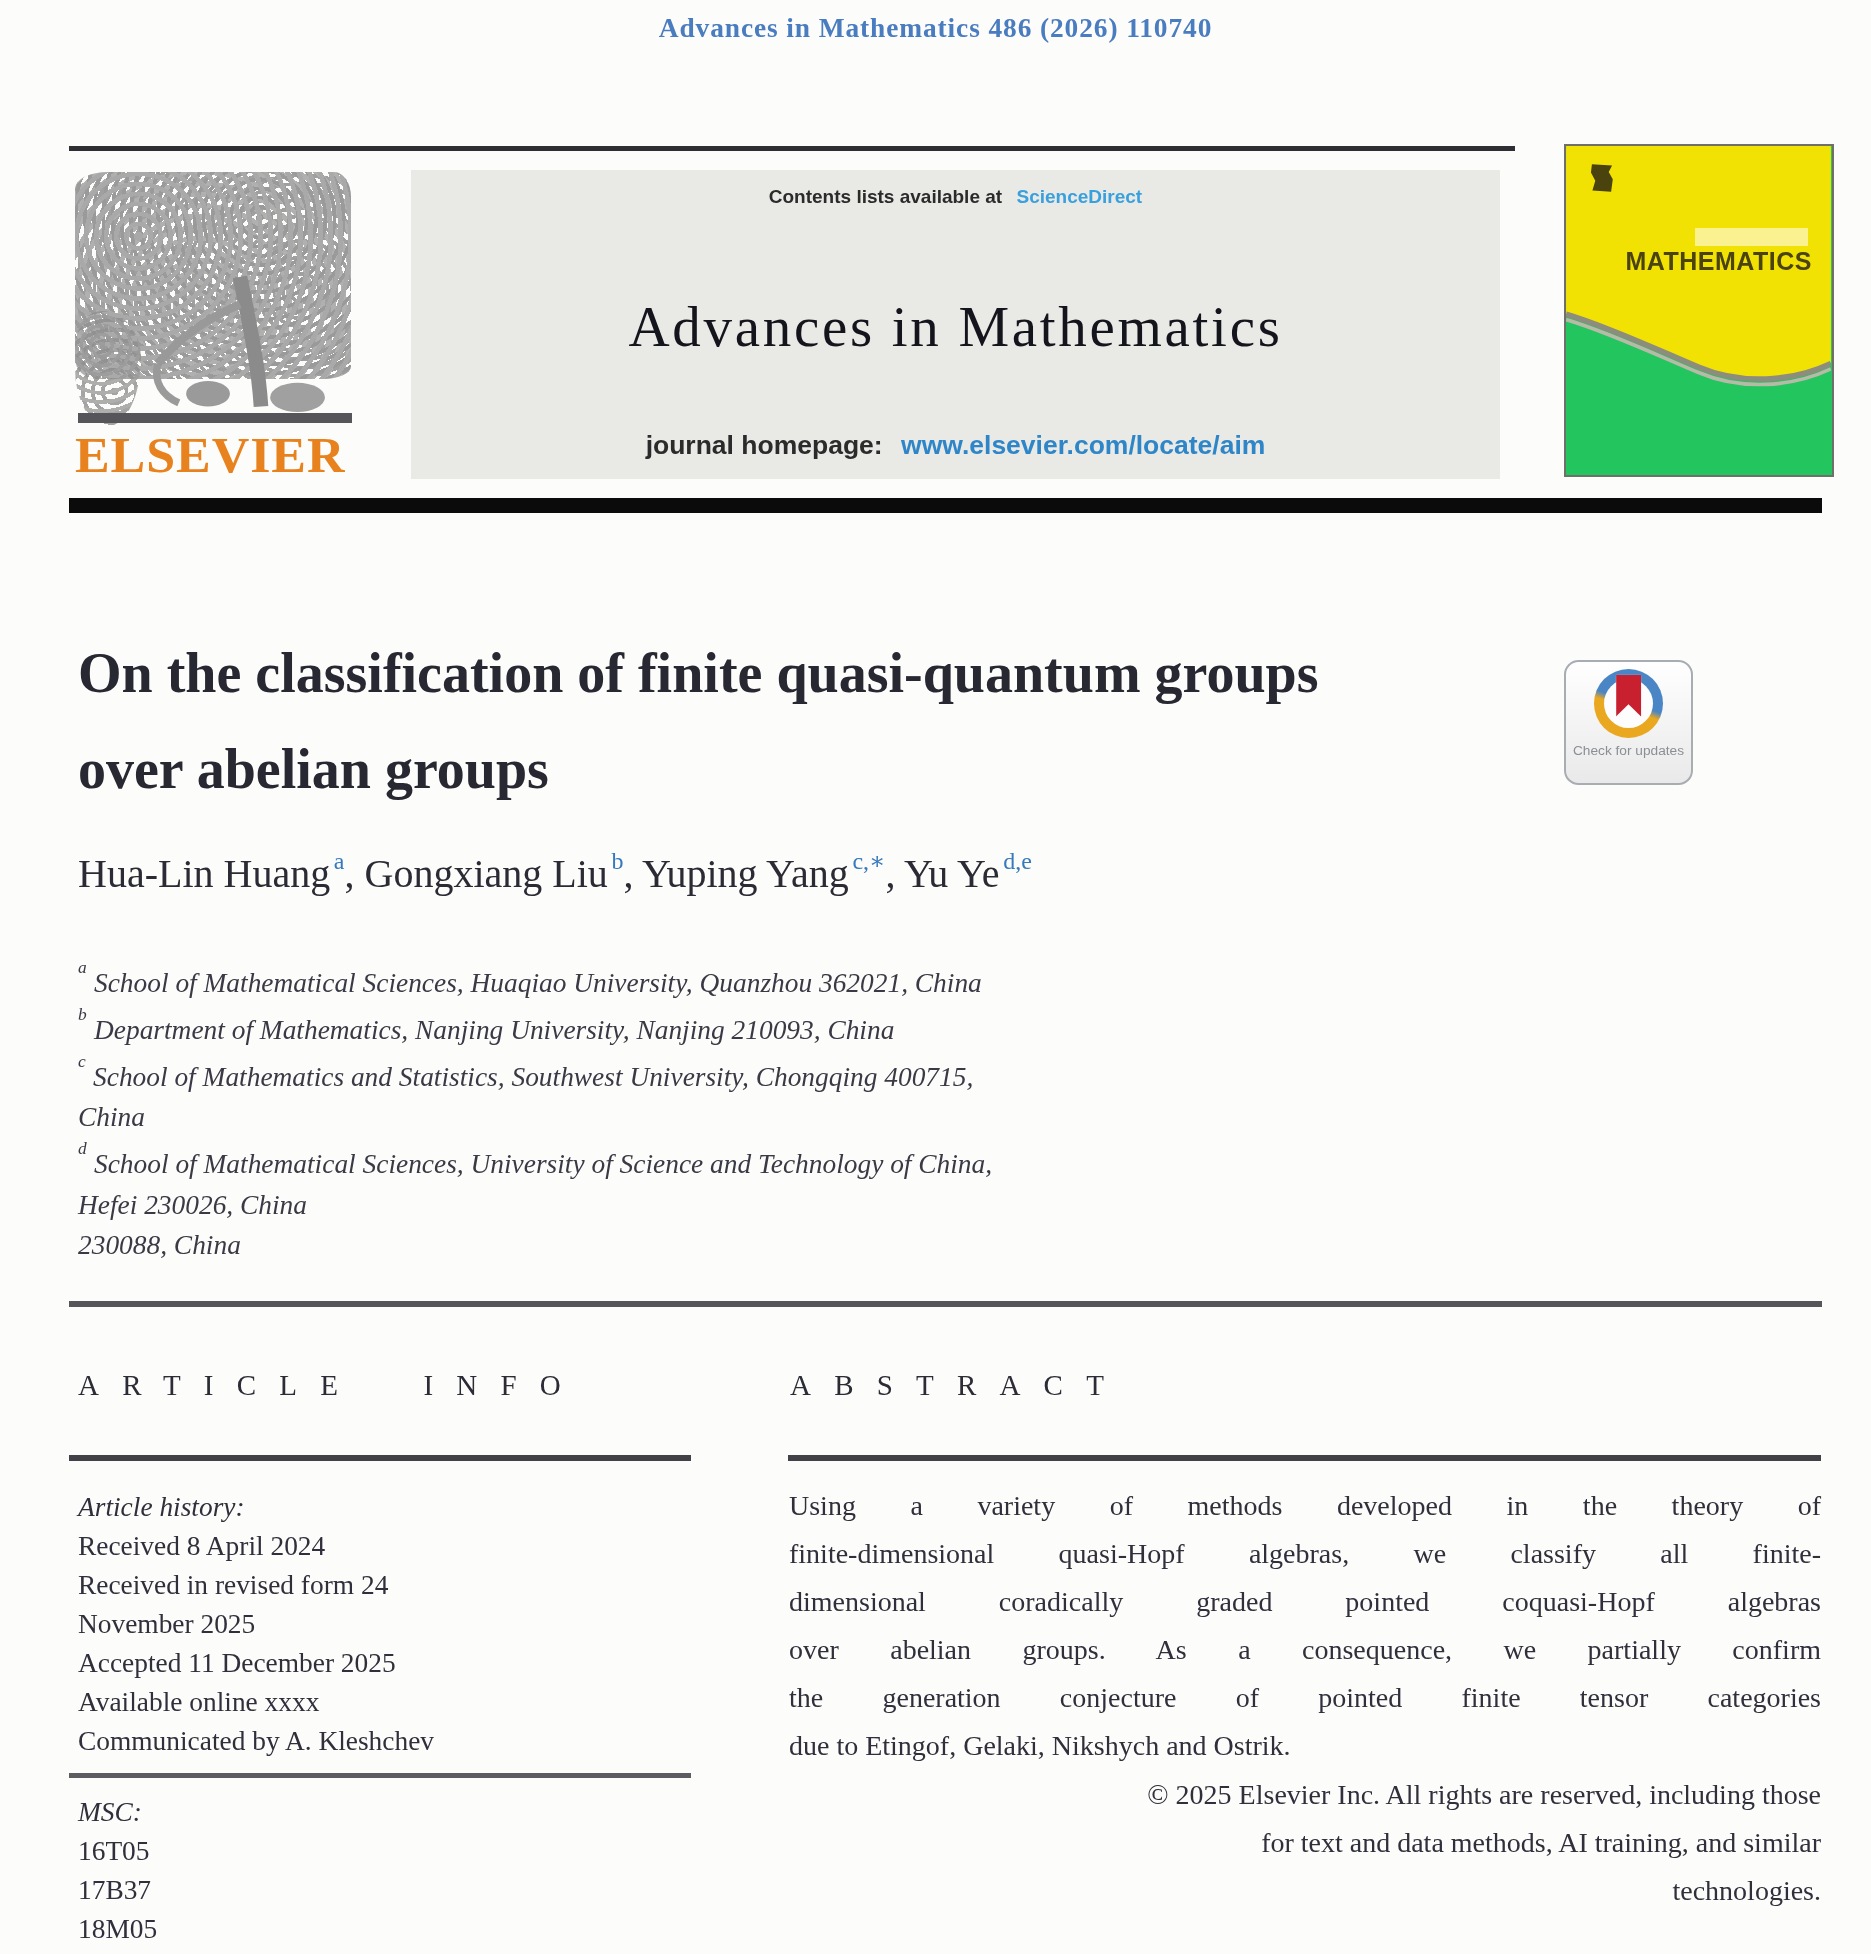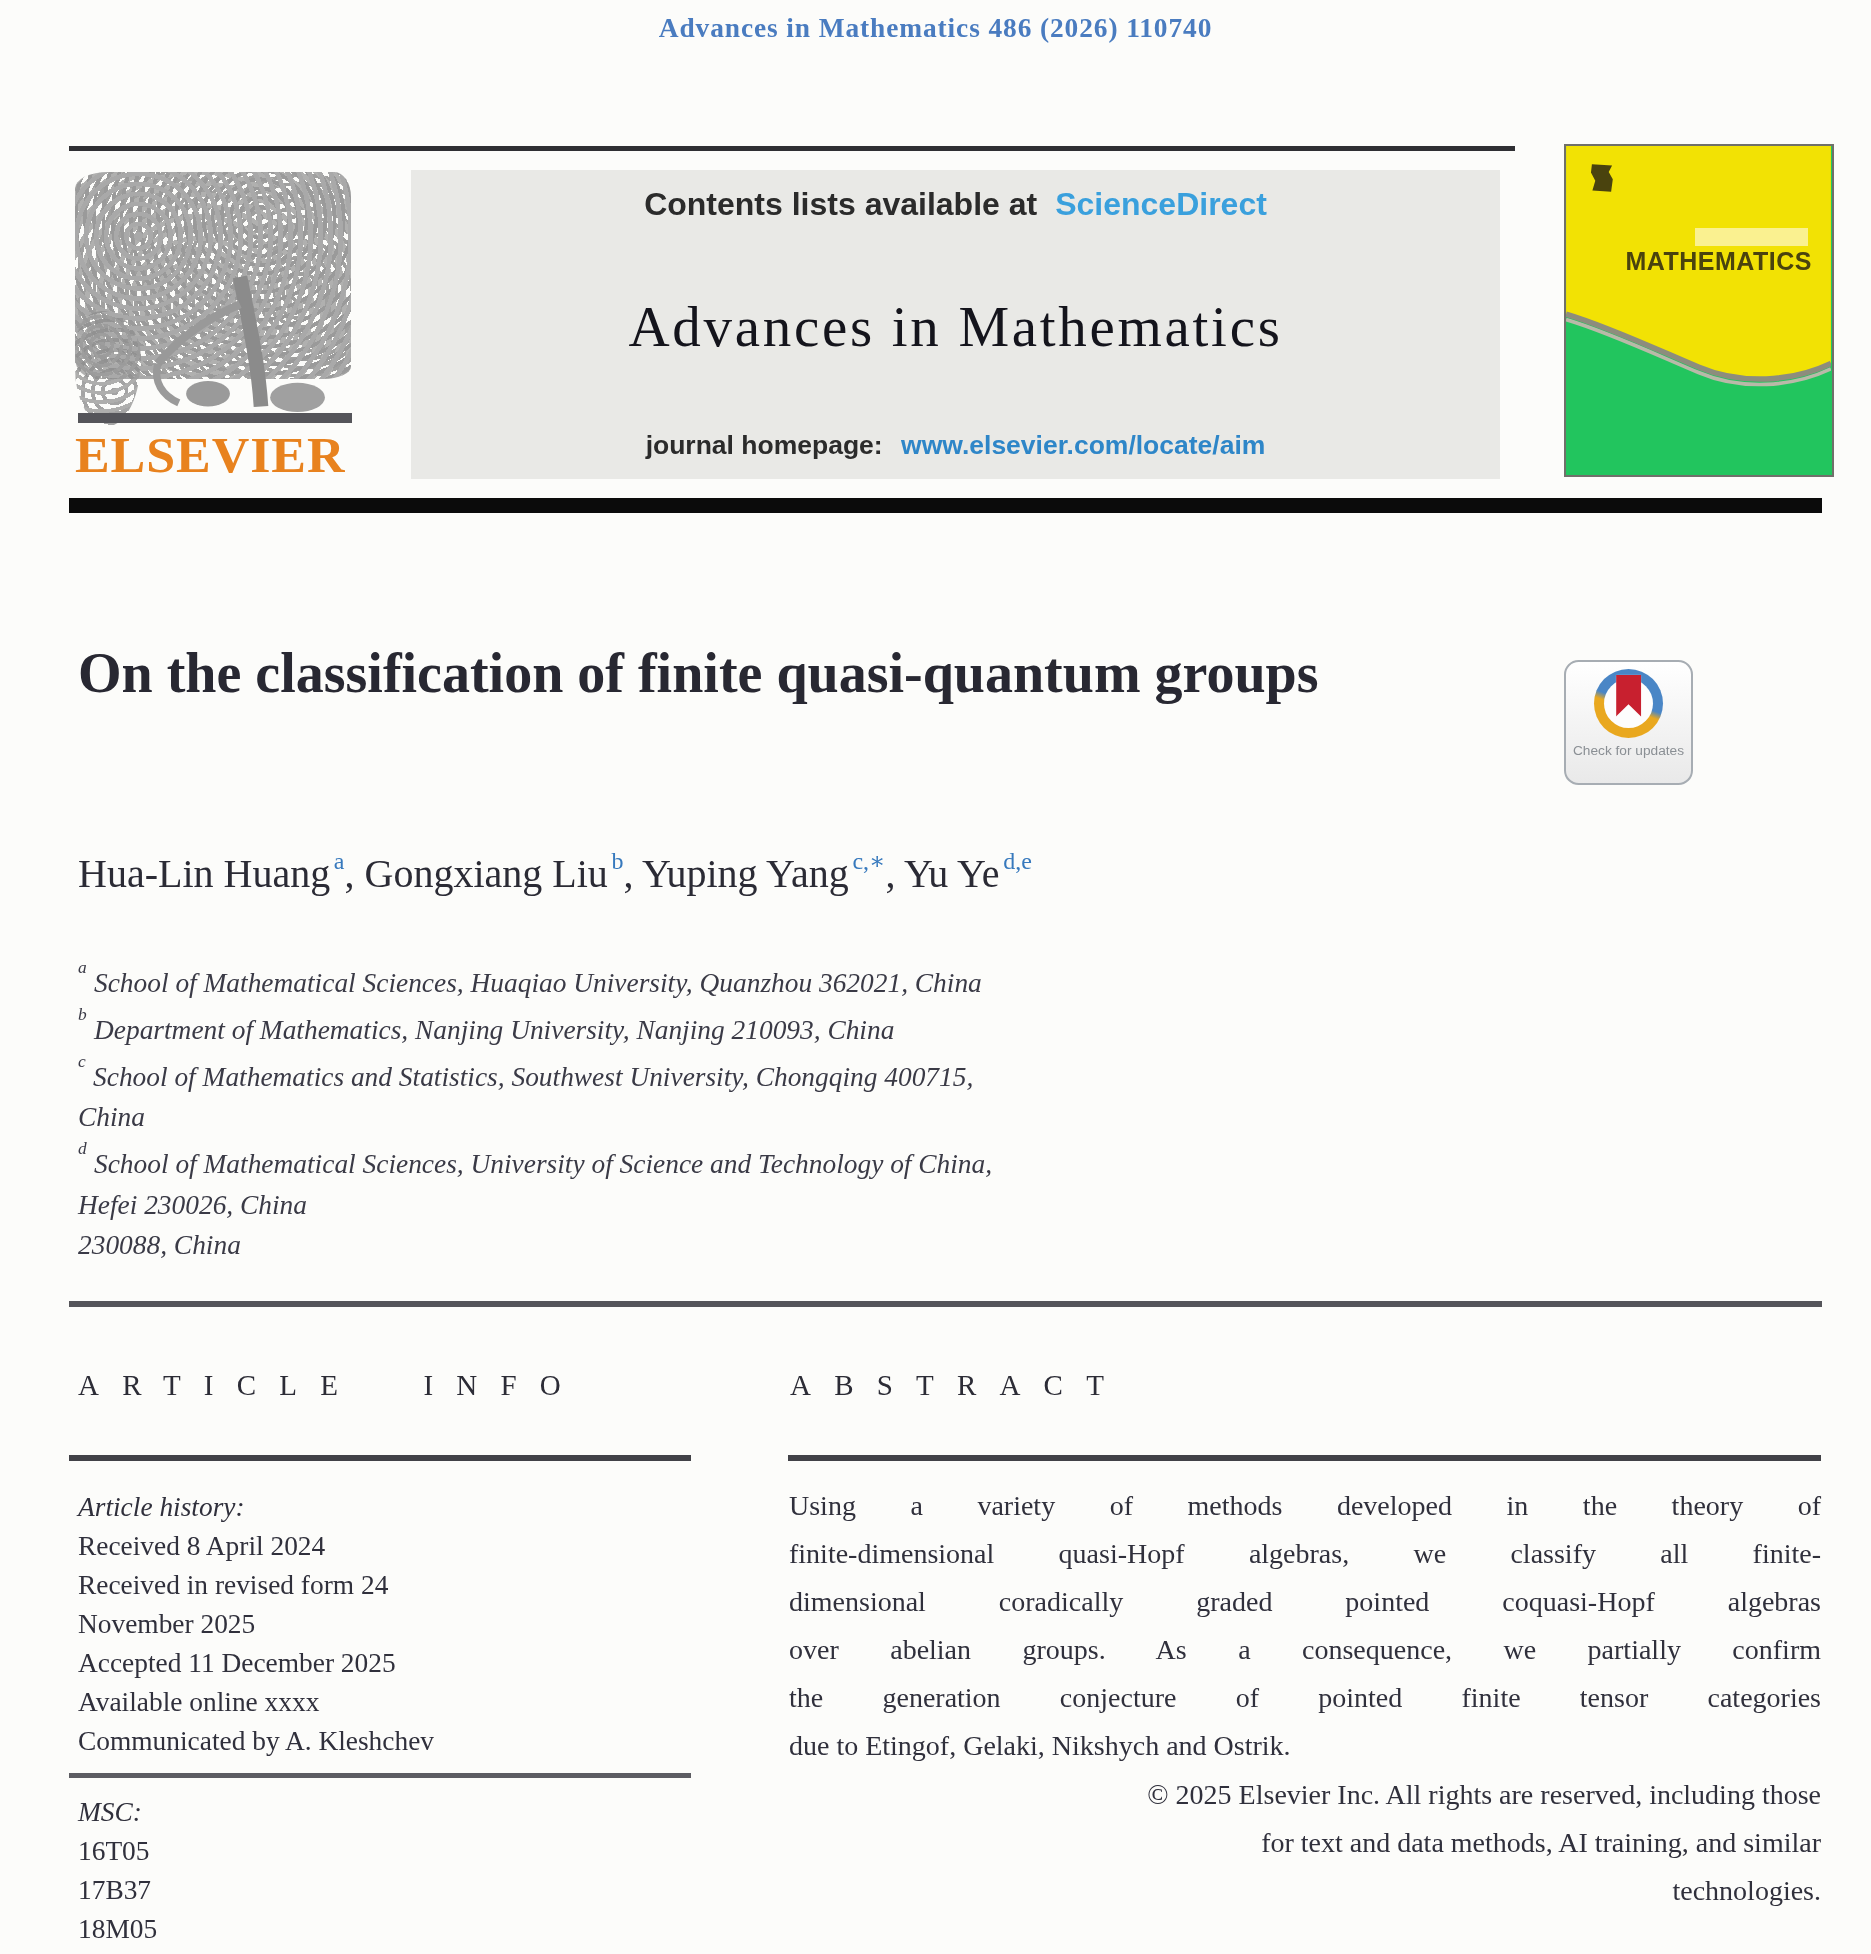--- a/index.html
+++ b/index.html
@@ -35,21 +35,21 @@
       repeating-radial-gradient(circle at 60% 70%, #8f8f8f 0 3.7px, transparent 3.7px 10px);
     border-radius:40% 60% 50% 50%/30% 40% 60% 50%;opacity:.8;}
   .ground-bar{position:absolute;left:78px;top:413px;width:274px;height:10px;background:#55555a;}
   .elsevier-word{position:absolute;left:75px;top:426px;width:283px;font-size:51px;
     color:var(--elsevier-orange);font-weight:600;letter-spacing:0.9px;transform:scaleX(1.02);
     transform-origin:left;}
 
   
   .header-box{position:absolute;left:411px;top:170px;width:1089px;height:309px;background:#e9e9e6;}
   .hb-line1{position:absolute;top:16.4px;left:0;width:100%;text-align:center;
-    font-family:"Liberation Sans","DejaVu Sans",sans-serif;font-size:32px;color:#2b2b2b;font-weight:700;}
+    font-family:"Liberation Sans","DejaVu Sans",sans-serif;font-size:19px;color:#2b2b2b;font-weight:700;}
   .hb-line1 .sd-link{color:var(--sciencedirect-blue);margin-left:9.1px;}
   .hb-title{position:absolute;top:124px;left:0;width:100%;text-align:center;
     font-size:57px;color:#14141c;letter-spacing:2.7px;}
   .hb-line3{position:absolute;bottom:18.3px;left:0;width:100%;text-align:center;
     font-family:"Liberation Sans","DejaVu Sans",sans-serif;font-size:26.5px;color:#2b2b2b;font-weight:700;}
   .hb-line3 .hp-link{color:var(--link-blue);margin-left:11px;font-weight:700;}
 
   
   .cover{position:absolute;left:1564px;top:144px;width:270px;height:333px;
     border:2.7px solid #70706a;background:#22c55e;overflow:hidden;}
@@ -156,20 +156,21 @@
     </svg>
     <div class="cover-mark"></div>
     <div class="cover-band"></div>
     <div class="cover-title">MATHEMATICS</div>
   </div>
 
   <div class="bar-thick"></div>
 
   <h1 class="paper-title">
       <div class="title-line">On the classification of finite quasi-quantum groups</div>
+      <div class="title-line">over abelian groups</div>
     </h1>
 
   <div class="badge">
     <div class="badge-ring">
       <div class="badge-ring-inner"></div>
       <div class="bookmark"></div>
     </div>
     <div class="badge-label">Check for updates</div>
   </div>
 

